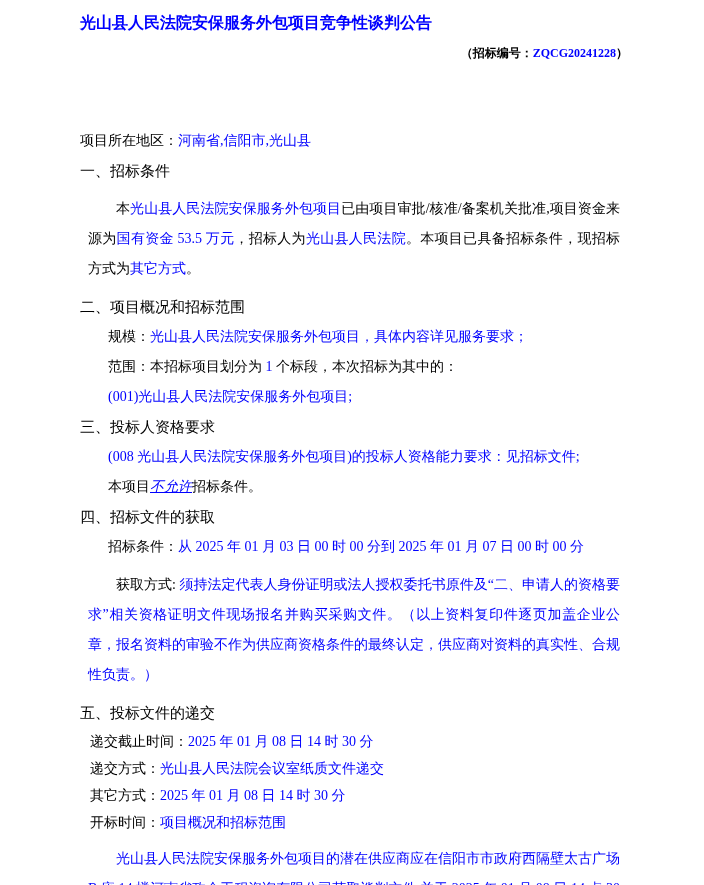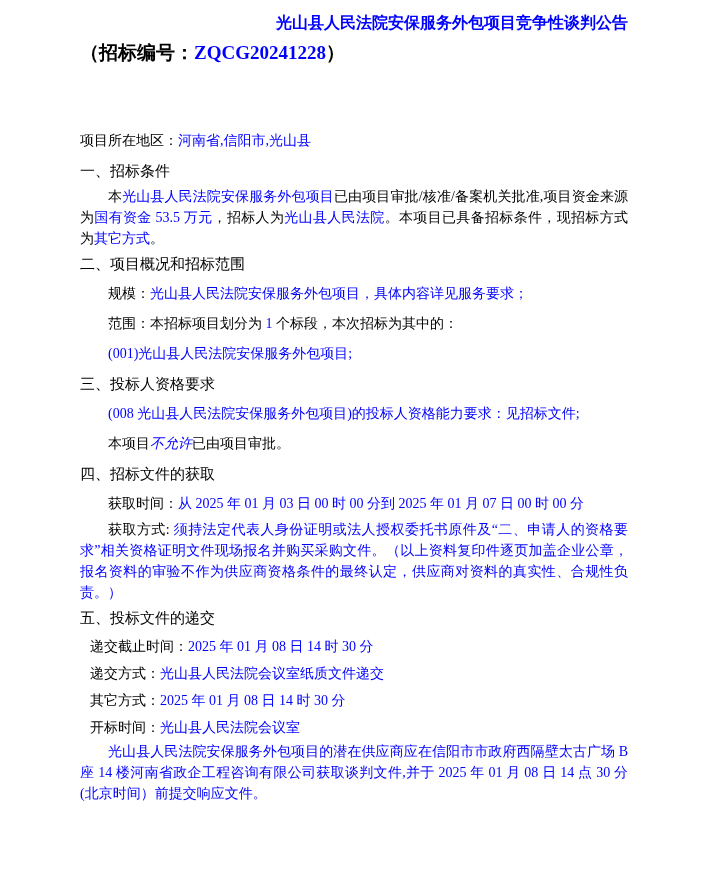--- a/index.html
+++ b/index.html
@@ -15,55 +15,55 @@
     overflow: hidden;
   }
   .page {
     box-sizing: border-box;
     width: 704px;
     padding: 8px 76px 0 80px;
     font-size: 14px;
     line-height: 30px;
   }
   .doc-title {
-    text-align: right;
+    text-align: left;
     font-size: 16px;
     font-weight: bold;
     color: #0000ff;
     line-height: 30px;
   }
   .doc-subtitle {
-    text-align: left;
-    font-size: 19px;
+    text-align: right;
+    font-size: 12px;
     font-weight: bold;
     line-height: 30px;
     margin-bottom: 28px;
   }
   .heading {
     font-size: 15px;
     font-weight: normal;
     line-height: 30px;
     margin: 0;
   }
   .line {
     margin-left: 28px;
     line-height: 30px;
   }
   .line.tight {
     line-height: 27px;
     margin-left: 10px;
   }
   .para {
     text-indent: 28px;
-    margin: 0;
-    line-height: 21px;
+    margin: 8px;
+    line-height: 30px;
     text-align: justify;
   }
   .blue { color: #0000ff; }
-  .italic { font-style: italic; }
+  .italic { font-style: italic; text-decoration: underline; }
   .spacer { height: 30px; }
 </style>
 </head>
 <body>
 
 <div class="page">
 
   <div class="doc-title">光山县人民法院安保服务外包项目竞争性谈判公告</div>
 
   <div class="doc-subtitle"><span>（招标编号：</span><span class="blue">ZQCG20241228</span><span>）</span></div>
@@ -75,28 +75,28 @@
   <div class="heading">一、招标条件</div>
   <p class="para"><span>本</span><span class="blue">光山县人民法院安保服务外包项目</span><span>已由项目审批/核准/备案机关批准,项目资金来源为</span><span class="blue">国有资金 53.5 万元</span><span>，招标人为</span><span class="blue">光山县人民法院</span><span>。本项目已具备招标条件，现招标方式为</span><span class="blue">其它方式</span><span>。</span></p>
 
   <div class="heading">二、项目概况和招标范围</div>
   <div class="line"><span>规模：</span><span class="blue">光山县人民法院安保服务外包项目，具体内容详见服务要求；</span></div>
   <div class="line"><span>范围：本招标项目划分为 </span><span class="blue">1</span><span> 个标段，本次招标为其中的：</span></div>
   <div class="line blue">(001)光山县人民法院安保服务外包项目;</div>
 
   <div class="heading">三、投标人资格要求</div>
   <div class="line blue">(008 光山县人民法院安保服务外包项目)的投标人资格能力要求：见招标文件;</div>
-  <div class="line"><span>本项目</span><span class="blue italic">不允许</span><span>已由项目审批。</span></div>
+  <div class="line"><span>本项目</span><span class="blue italic">不允许</span><span>招标条件。</span></div>
 
   <div class="heading">四、招标文件的获取</div>
-  <div class="line"><span>获取时间：</span><span class="blue">从 2025 年 01 月 03 日  00 时 00 分到 2025 年 01 月 07 日  00 时 00 分</span></div>
+  <div class="line"><span>招标条件：</span><span class="blue">从 2025 年 01 月 03 日  00 时 00 分到 2025 年 01 月 07 日  00 时 00 分</span></div>
   <p class="para"><span>获取方式:</span><span class="blue"> 须持法定代表人身份证明或法人授权委托书原件及“二、申请人的资格要求”相关资格证明文件现场报名并购买采购文件。（以上资料复印件逐页加盖企业公章，报名资料的审验不作为供应商资格条件的最终认定，供应商对资料的真实性、合规性负责。）</span></p>
 
   <div class="heading">五、投标文件的递交</div>
   <div class="line tight"><span>递交截止时间：</span><span class="blue">2025 年 01 月 08 日  14 时 30 分</span></div>
   <div class="line tight"><span>递交方式：</span><span class="blue">光山县人民法院会议室纸质文件递交</span></div>
 
   <div class="line tight"><span>其它方式：</span><span class="blue">2025 年 01 月 08 日  14 时 30 分</span></div>
-  <div class="line tight"><span>开标时间：</span><span class="blue">光山县人民法院会议室</span></div>
+  <div class="line tight"><span>开标时间：</span><span class="blue">项目概况和招标范围</span></div>
 
   <p class="para blue">光山县人民法院安保服务外包项目的潜在供应商应在信阳市市政府西隔壁太古广场 B 座 14 楼河南省政企工程咨询有限公司获取谈判文件,并于 2025 年 01 月 08 日 14 点 30 分(北京时间）前提交响应文件。</p>
 
 </div>
 
 </body></html>

